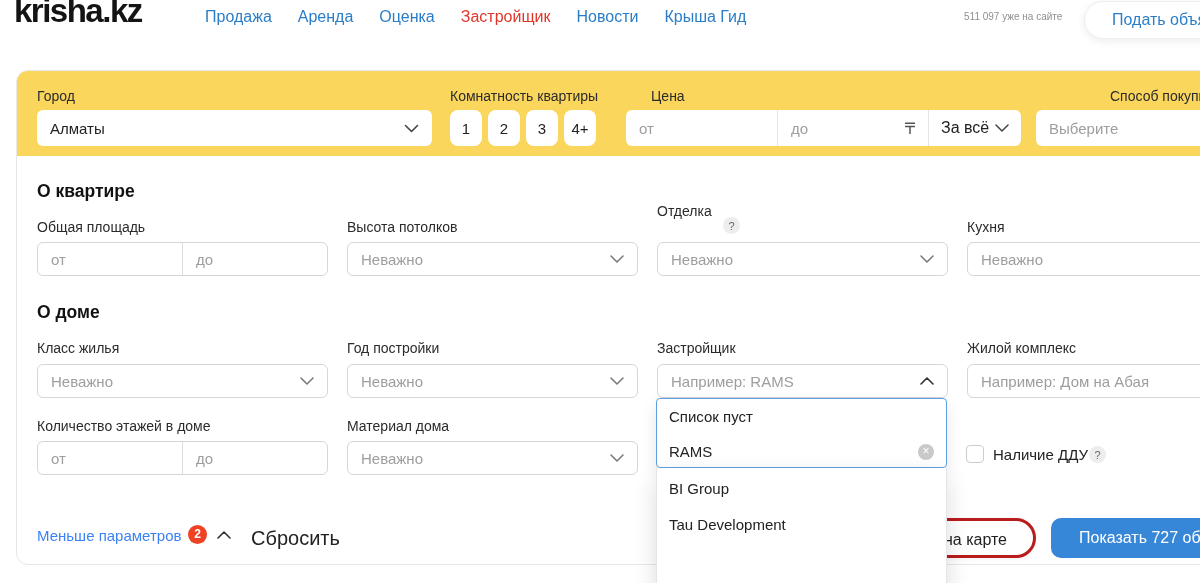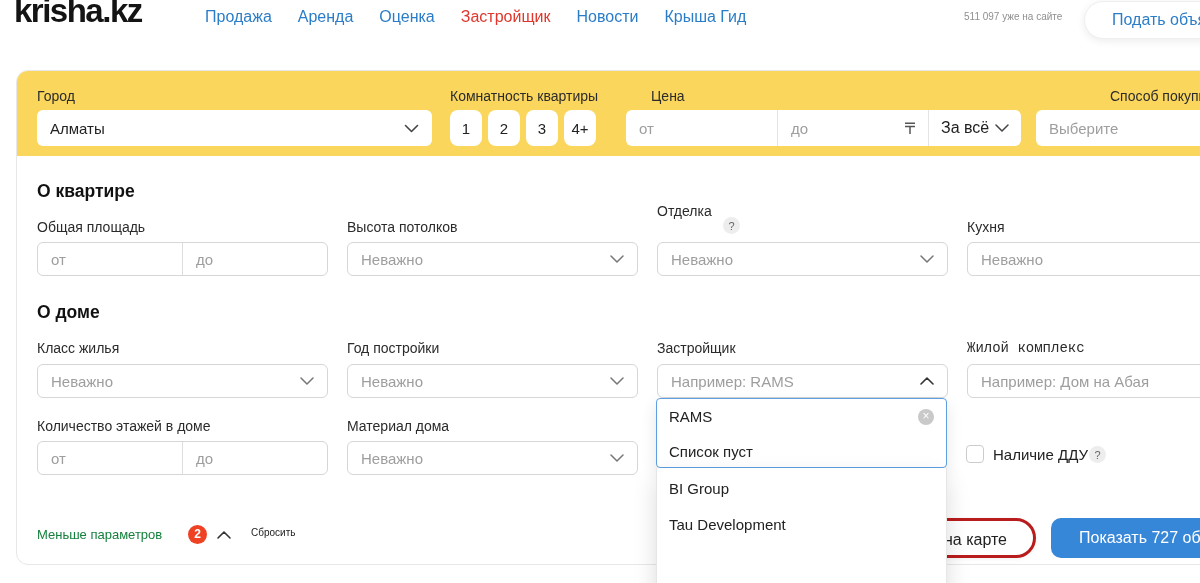--- a/index.html
+++ b/index.html
@@ -54,25 +54,25 @@
   .dd-selected { background:#fff; border:1.5px solid #5d9fe2; border-radius:4px; height:70px;
     box-shadow:0 6px 16px rgba(0,0,0,.10); }
   .dd-row { height:35px; display:flex; align-items:center; padding:0 12px; font-size:15px; color:#222; cursor:pointer; }
   .clear-icon { margin-left:auto; width:16px; height:16px; border-radius:50%; background:#c9c9c9; color:#fff;
     font-size:12px; line-height:15px; text-align:center; cursor:pointer; }
   .dd-list { background:#fff; border:1px solid #e6e6e6; border-top:none; box-shadow:0 10px 22px rgba(0,0,0,.14);
     padding-top:2px; height:190px; }
   .dd-item { height:36px; display:flex; align-items:center; padding:0 12px; font-size:15px; color:#222; cursor:pointer; }
 
   
-  .less-params { position:absolute; left:20px; top:456px; font-size:13px; color:#15803d; cursor:pointer; }
+  .less-params { position:absolute; left:20px; top:456px; font-size:15px; color:#3b82f6; cursor:pointer; }
   .badge { position:absolute; left:171px; top:454px; width:19px; height:19px; border-radius:50%; background:#ef4123;
     color:#fff; font-size:12px; font-weight:700; text-align:center; line-height:19px; }
   .chev-up-footer { position:absolute; left:200px; top:460px; }
-  .reset-link { position:absolute; left:234px; top:456px; font-size:10px; color:#222; cursor:pointer; }
+  .reset-link { position:absolute; left:234px; top:456px; font-size:20px; color:#222; cursor:pointer; }
   .map-btn { position:absolute; left:864px; top:447px; width:155px; height:40px; background:#fff;
     border:3px solid #b91c1c; border-radius:20px; box-shadow:0 1px 4px rgba(0,0,0,.06);
     font-size:16px; color:#222; text-align:right; padding-right:26px; line-height:38px; z-index:5; }
   .show-btn { position:absolute; left:1034px; top:447px; width:290px; height:40px; background:#3787d8; border:none;
     border-radius:10px; color:#fff; font-size:16px; text-align:left; padding-left:28px; line-height:40px;
     white-space:nowrap; overflow:hidden; z-index:5; font-family:"Liberation Sans", sans-serif; }
 </style>
 </head>
 <body>
 
@@ -184,21 +184,21 @@
     </div>
 
     <div class="lbl" style="left:640px; top:269px;">Застройщик</div>
     <div class="fieldbox" style="left:640px; top:293px; width:291px; height:34px; justify-content:space-between; padding-right:13px;">
       <input class="inp" placeholder="Например: RAMS" style="">
       <svg class="chev" width="14" height="8" viewBox="0 0 14 8">
           <path d="M1 7l6-6 6 6" fill="none" stroke="#333" stroke-width="1.6" stroke-linecap="round" stroke-linejoin="round"></path>
         </svg>
     </div>
 
-    <div class="lbl" style="left:950px; top:269px;font-family:Liberation Mono, monospace;">Жилой комплекс</div>
+    <div class="lbl" style="left:950px; top:269px;">Жилой комплекс</div>
     <div class="fieldbox" style="left:950px; top:293px; width:291px; height:34px;">
       <input class="inp" placeholder="Например: Дом на Абая" style="">
     </div>
 
     <div class="lbl" style="left:20px; top:347px;">Количество этажей в доме</div>
     <div class="fieldbox" style="left:20px; top:370px; width:291px; height:34px;">
       <input class="inp" placeholder="от" style="">
       <div class="pair-divider"></div>
       <input class="inp" placeholder="до" style="">
     </div>
@@ -222,25 +222,25 @@
       </svg>
     <div class="reset-link">Сбросить</div>
 
     <button class="map-btn">на карте</button>
     <button class="show-btn">Показать 727 объе</button>
   </div>
 
   <div class="dd-panel">
     <div class="dd-selected">
       <div class="dd-row">
+        <span class="val">Список пуст</span>
+      </div>
+      <div class="dd-row">
         <span>RAMS</span>
         <span class="clear-icon">×</span>
-      </div>
-      <div class="dd-row">
-        <span class="val">Список пуст</span>
       </div>
     </div>
     <div class="dd-list">
       <div class="dd-item">BI Group</div>
       <div class="dd-item">Tau Development</div>
     </div>
   </div>
 
 </div>
 

